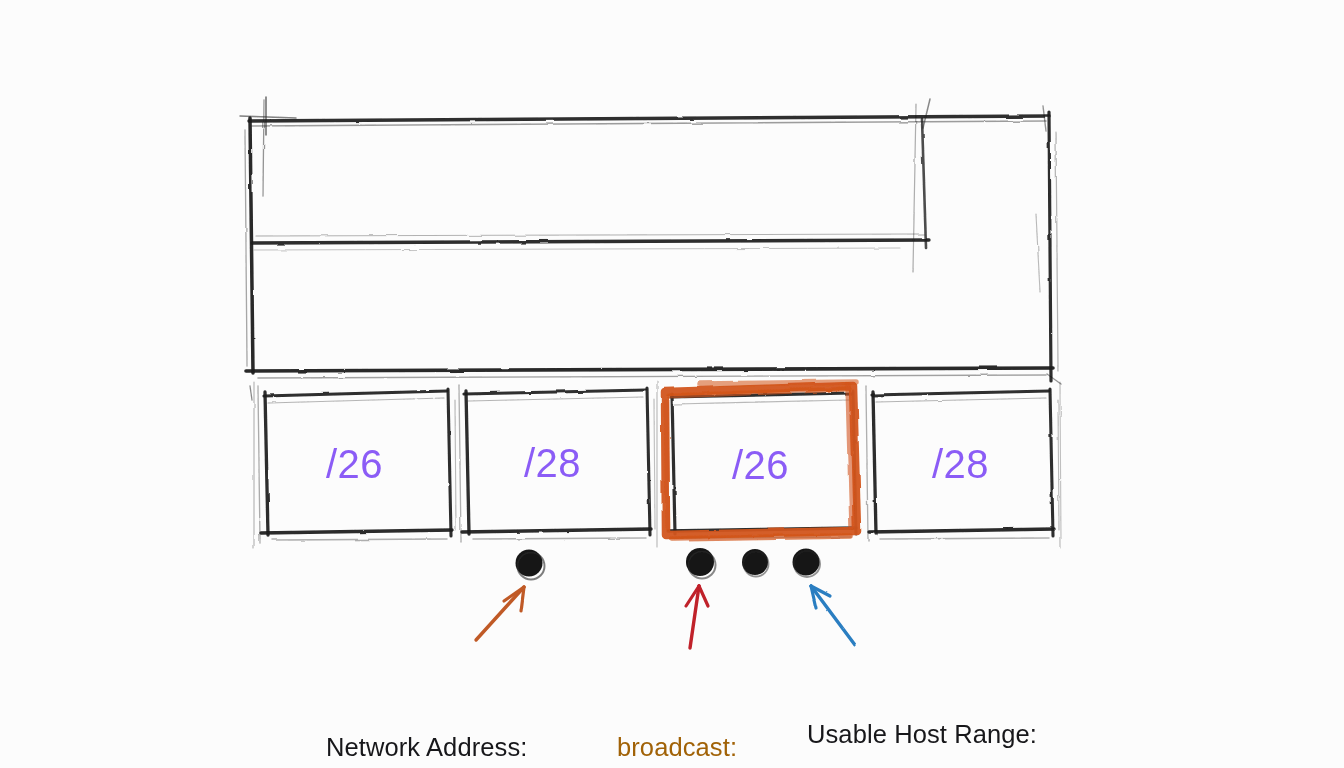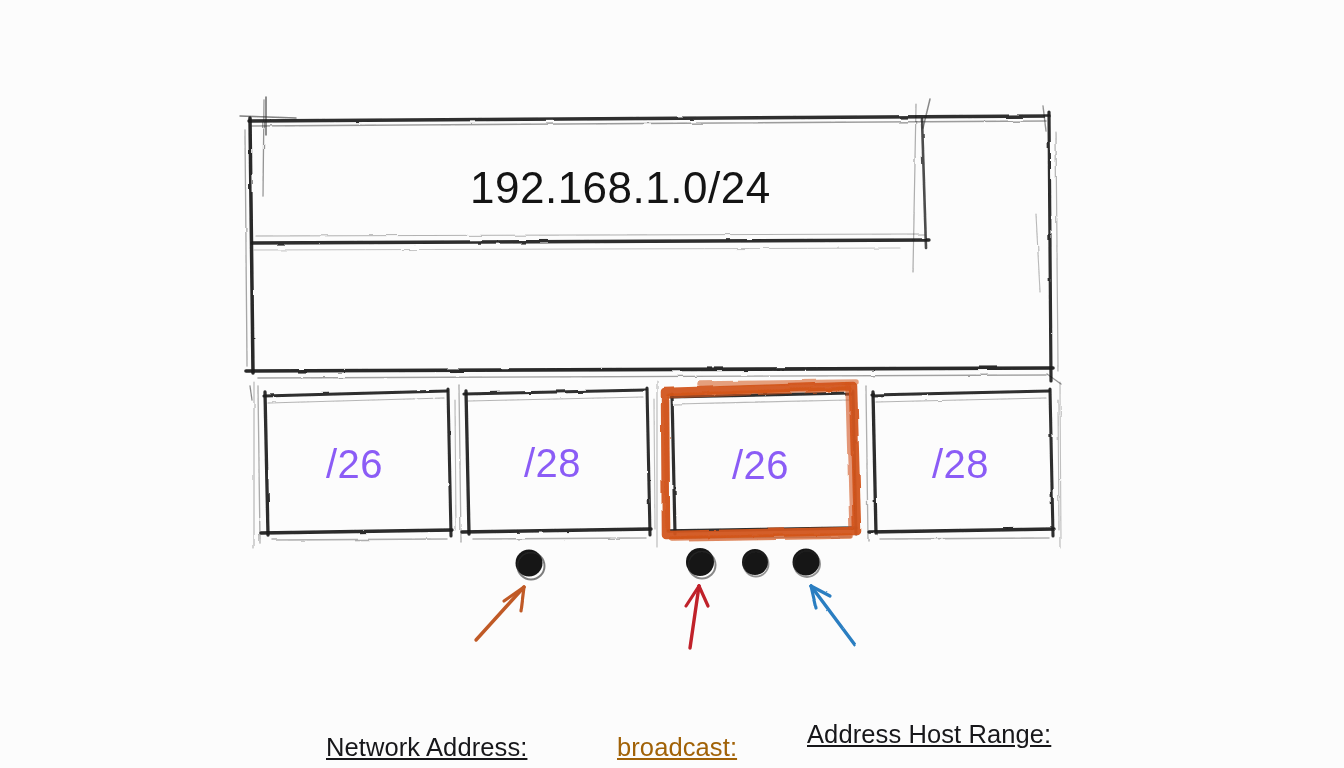--- a/index.html
+++ b/index.html
@@ -42,21 +42,21 @@
   .subnet-label {
     font-size: 40px;
     color: #8b5cf6;
     letter-spacing: 0.5px;
   }
   .anno {
     font-size: 25.5px;
     color: #17171a;
     letter-spacing: 0.1px;
   }
-  .anno .ttl { display: block; text-decoration: underline; }
+  .anno .ttl { display: block; }
   .anno-broadcast .ttl { color: #a16207; }
 </style>
 </head>
 <body>
 
 <div id="canvas">
 
   <svg id="sketch" viewBox="0 0 1344 768" xmlns="http://www.w3.org/2000/svg">
     <defs>
       <filter id="rough" x="-10%" y="-10%" width="120%" height="120%">
@@ -192,35 +192,34 @@
         <path d="M699 586 L708 606" stroke-width="3.2"></path>
       </g>
       <g stroke="#2b7ec1">
         <path d="M855 645 L811 586" stroke-width="3.4"></path>
         <path d="M811 586 L816 608" stroke-width="3.2"></path>
         <path d="M811 586 L830 596" stroke-width="3.2"></path>
       </g>
     </g>
   </svg>
 
-  <div class="lbl supernet-label" style="left:470px; top:162px;">192.168.1.0/24</div>
 
   <div class="lbl subnet-label" style="left:326px; top:441px;">/26</div>
   <div class="lbl subnet-label" style="left:524px; top:440px;">/28</div>
   <div class="lbl subnet-label" style="left:732px; top:442px;">/26</div>
   <div class="lbl subnet-label" style="left:932px; top:441px;">/28</div>
 
   <div class="lbl anno anno-network" style="left:326px; top:672px;">
     <span class="ttl">Network Address:</span>
     
   </div>
 
   <div class="lbl anno anno-broadcast" style="left:617px; top:672px;">
     <span class="ttl">broadcast:</span>
     
   </div>
 
   <div class="lbl anno anno-usable" style="left:807px; top:659px;">
-    <span class="ttl">Address Host Range:</span>
+    <span class="ttl">Usable Host Range:</span>
     
   </div>
 
 </div>
 
 </body></html>

